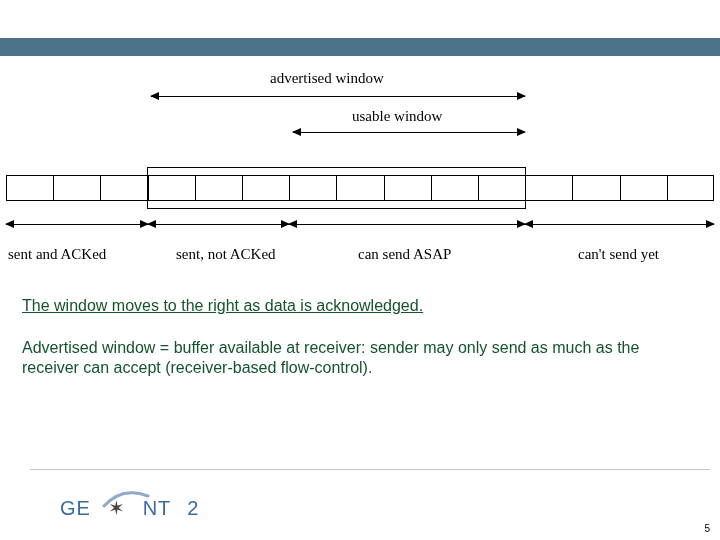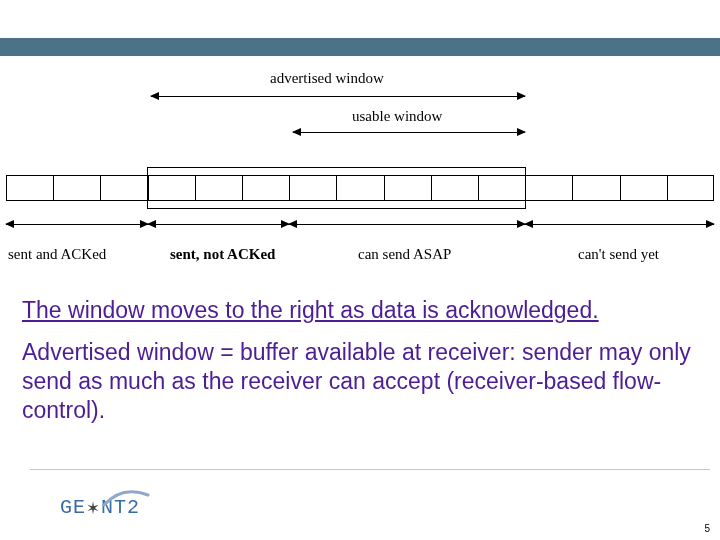--- a/index.html
+++ b/index.html
@@ -23,26 +23,26 @@
 
   
   .strip { position: absolute; border: 1px solid #000; }
   .cell  { position: absolute; top: 0; border-right: 1px solid #000; height: 100%; }
   .cell:last-child { border-right: none; }
 
   .window-rect { position: absolute; border: 1.5px solid #000; background: transparent; }
 
   
 
-  .body-text { position: absolute; left: 22px; font-size: 23px; line-height: 1.25; color: #4c1d95; }
+  .body-text { position: absolute; left: 22px; font-size: 16px; line-height: 1.25; color: #14532d; }
   .body-text.underlined { text-decoration: underline; }
 
   .footer-line { position: absolute; left: 30px; right: 10px; height: 1px; background: #c7c7c7; }
   .logo-wrap { position: absolute; left: 60px; bottom: 20px; }
-  .logo-word { font-family: Liberation Mono, monospace; font-size: 20px; letter-spacing: 1px; color: #3a6ca3; display: inline-flex; align-items: center; }
+  .logo-word { font-family: Liberation Sans, sans-serif; font-size: 20px; letter-spacing: 1px; color: #3a6ca3; display: inline-flex; align-items: center; gap: 16px; }
   .logo-swoosh { position: absolute; left: 42px; top: -12px; }
   .logo-star { color: #444; margin: 0 1px; }
   .page-num { position: absolute; right: 10px; bottom: 6px; font-size: 10px; color: #000; }
 </style>
 </head>
 <body>
 
 <div class="slide">
   <div class="underline"></div>
 
@@ -72,21 +72,21 @@
         <div class="cell" style="left: 660.8px; width: 47.2px;"></div>
       </div>
     <div class="window-rect" id="winrect" style="top: 97px; height: 42px; left: 146.6px; width: 379.6px;"></div>
 
     <div class="dh-arrow" id="ar-sent" style="top: 154px; left: 6px; width: 141.6px;"></div>
     <div class="dh-arrow" id="ar-notacked" style="top: 154px; left: 147.6px; width: 141.6px;"></div>
     <div class="dh-arrow" id="ar-cansend" style="top: 154px; left: 289.2px; width: 236px;"></div>
     <div class="dh-arrow" id="ar-cantsend" style="top: 154px; left: 525.2px; width: 188.8px;"></div>
 
     <div class="label-serif" style="top:176px; left: 8px;">sent and ACKed</div>
-    <div class="label-serif" style="top:176px; left: 170px; font-weight: bold;">sent, not ACKed</div>
+    <div class="label-serif" style="top:176px; left: 176px;">sent, not ACKed</div>
     <div class="label-serif" style="top:176px; left: 358px; text-align: right;">can send ASAP</div>
     <div class="label-serif" style="top:176px; left: 578px;">can't send yet</div>
   </div>
 
   <div class="body-text underlined" style="top: 296px; width: 670px;">The window moves to the right as data is acknowledged.</div>
   <div class="body-text" style="top: 338px; width: 670px;">Advertised window = buffer available at receiver: sender may only send as much as the receiver can accept (receiver-based flow-control).</div>
 
   <div class="footer-line" style="bottom: 70px;"></div>
 
   <div class="logo-wrap">

